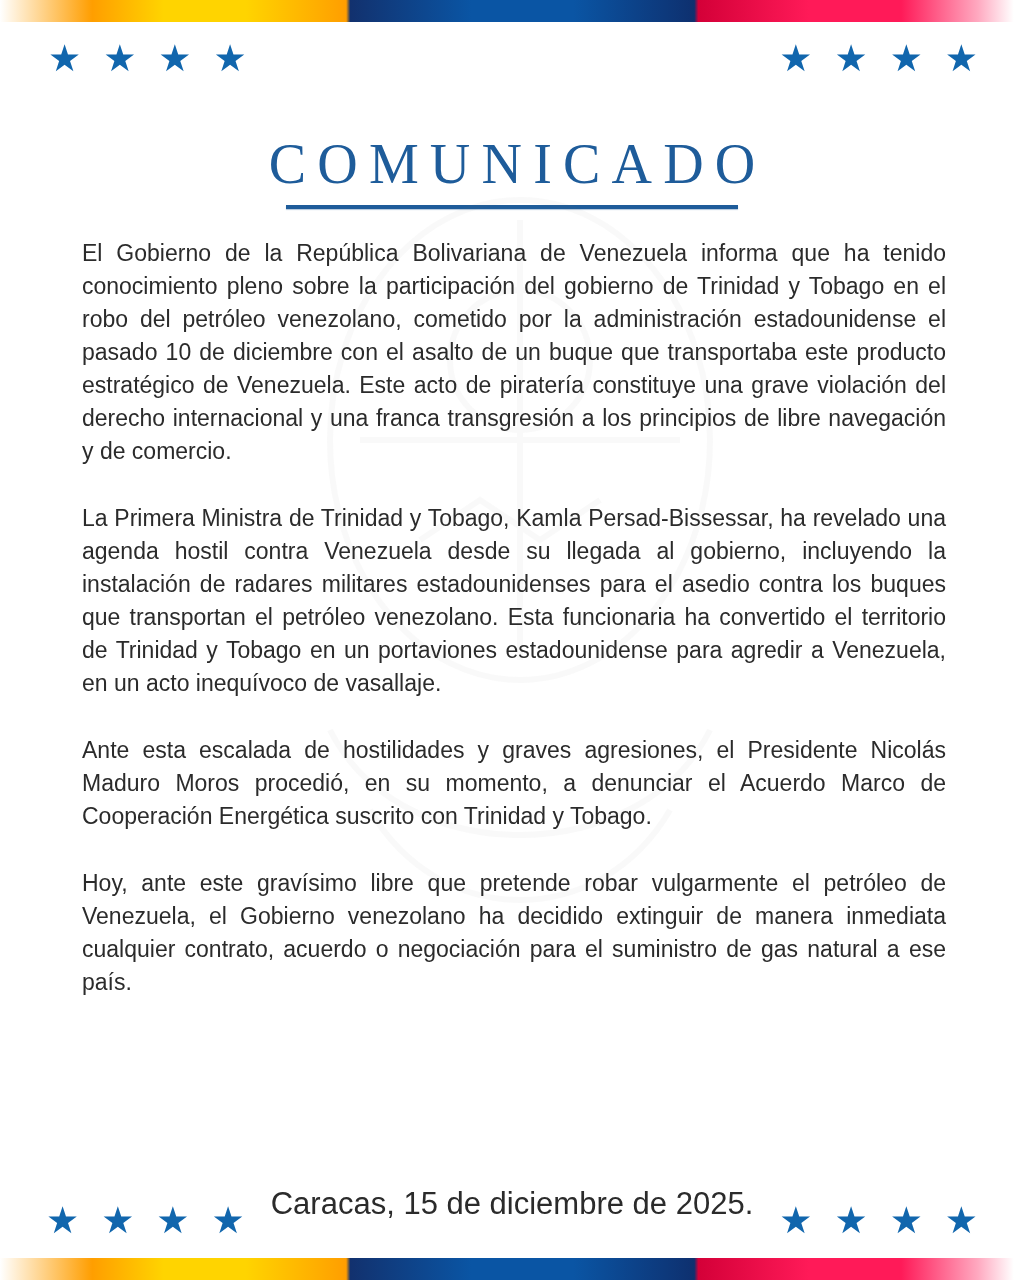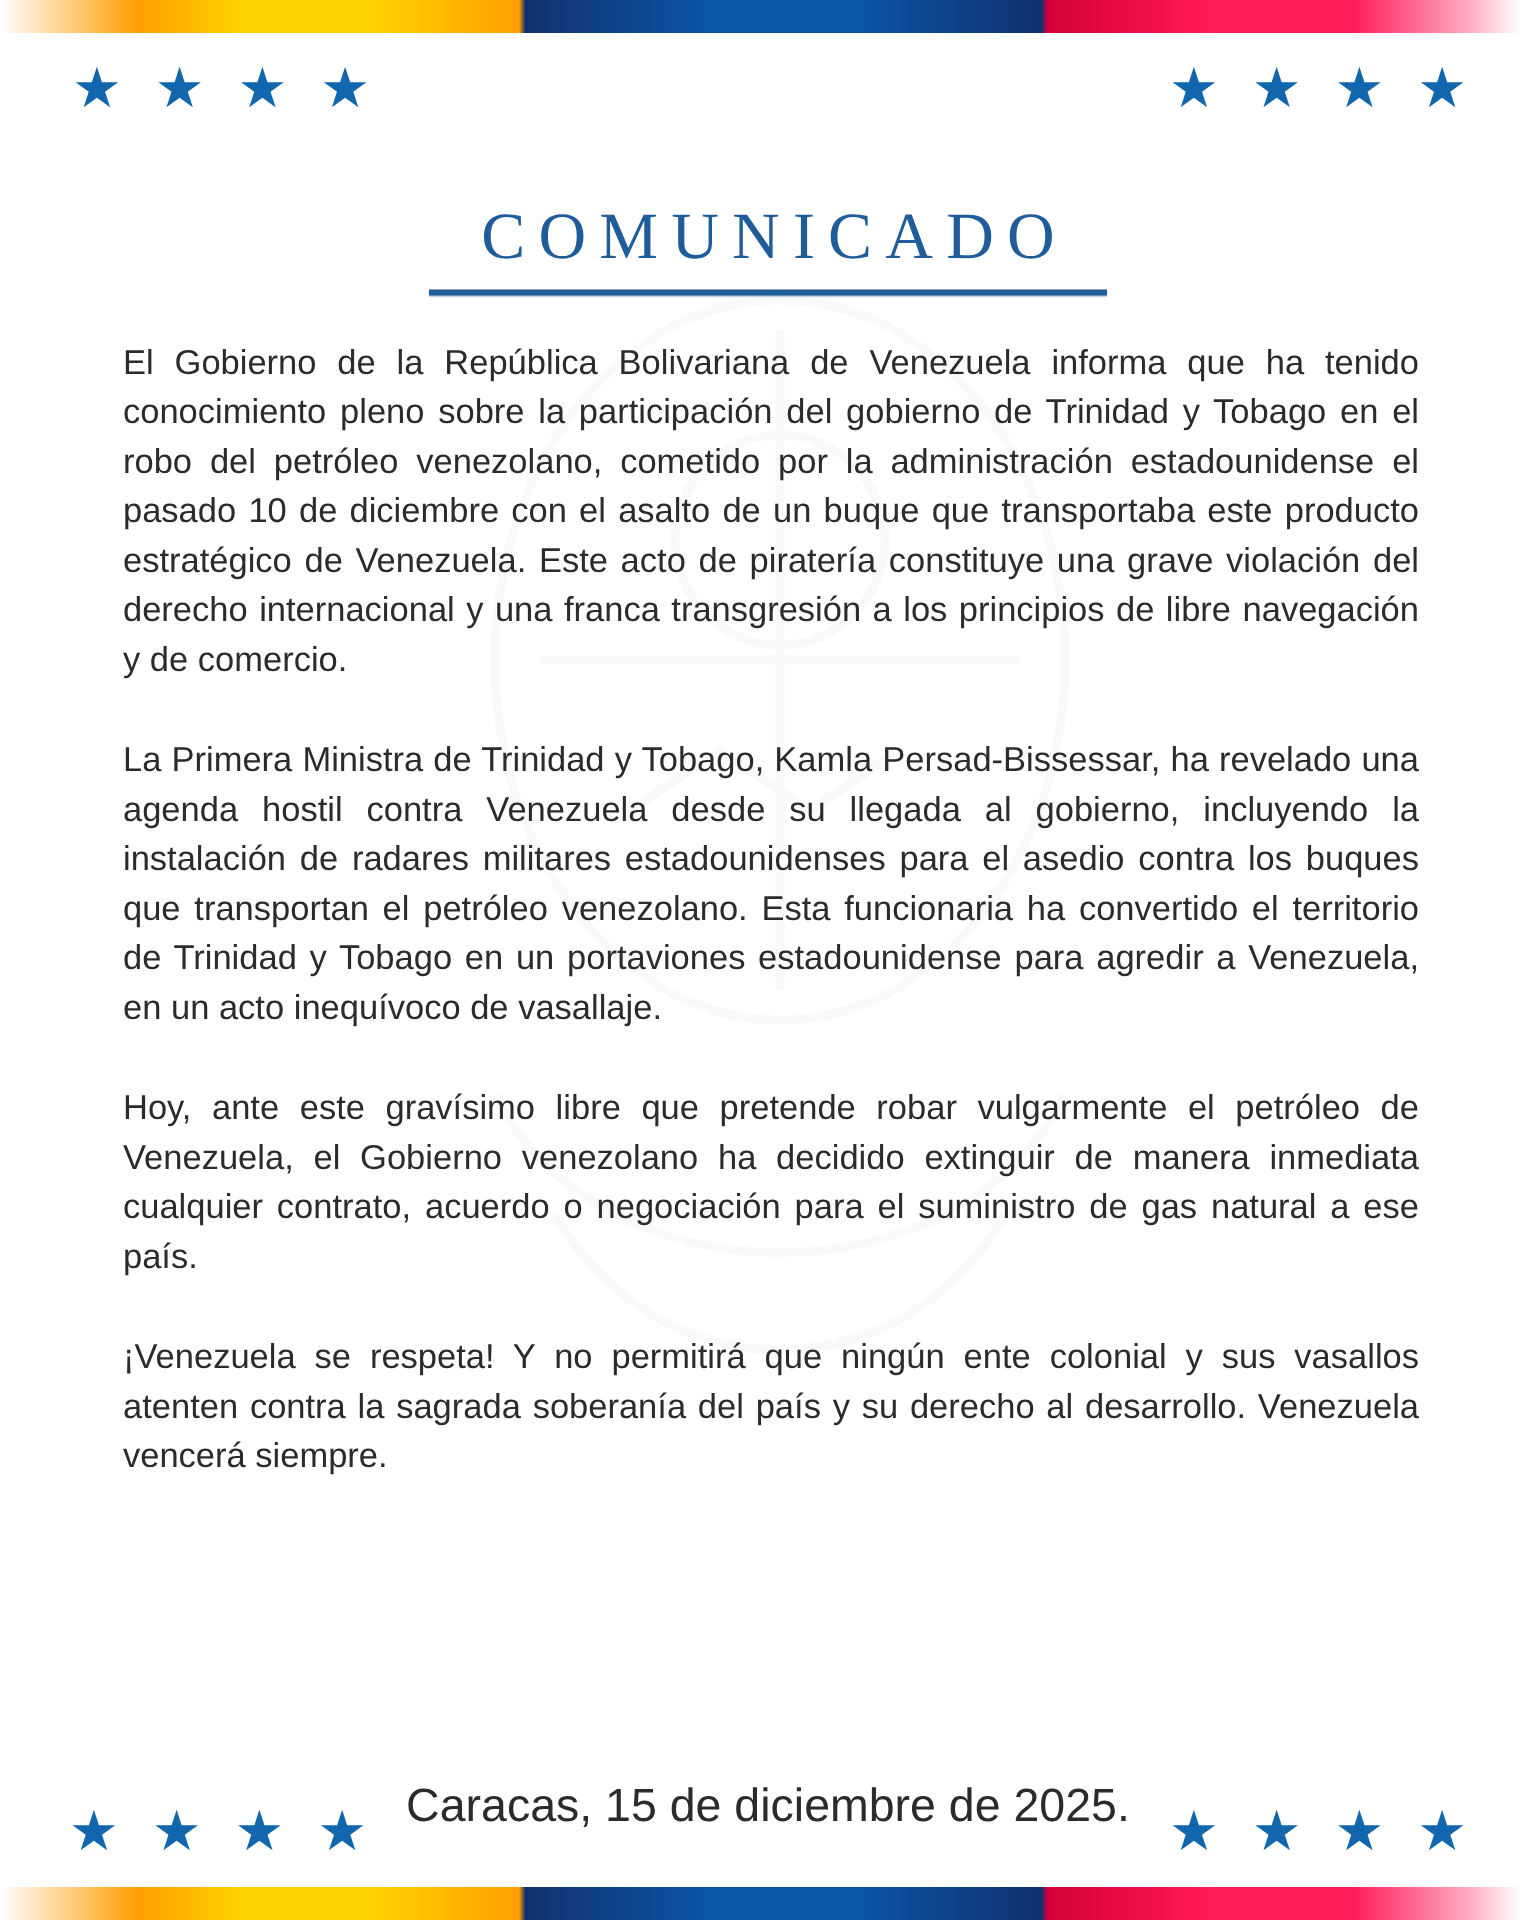--- a/index.html
+++ b/index.html
@@ -56,21 +56,21 @@
   .watermark{
     position:absolute;top:110px;left:240px;
     opacity:0.04;
     pointer-events:none;
   }
   .title{
     margin:136px 0 0 0;
     text-align:center;
     font-family:"Liberation Serif","DejaVu Serif",serif;
     font-weight:500;
-    font-size:44px;
+    font-size:56px;
     line-height:1;
     letter-spacing:0.2em;
     text-indent:0.2em;
     color:var(--title-blue);
   }
   .title-underline{
     width:452px;height:4px;
     margin:13px auto 0 auto;
     background:var(--title-blue);
     box-shadow:0 1px 1px rgba(30,92,154,0.35);
@@ -127,22 +127,22 @@
       <path d="M180 430 l60 -40 l60 40 l60 -40"></path>
     </g>
   </svg>
 
   <h1 class="title">COMUNICADO</h1>
   <div class="title-underline"></div>
 
   <div class="body">
       <p>El Gobierno de la República Bolivariana de Venezuela informa que ha tenido conocimiento pleno sobre la participación del gobierno de Trinidad y Tobago en el robo del petróleo venezolano, cometido por la administración estadounidense el pasado 10 de diciembre con el asalto de un buque que transportaba este producto estratégico de Venezuela. Este acto de piratería constituye una grave violación del derecho internacional y una franca transgresión a los principios de libre navegación y de comercio.</p>
       <p>La Primera Ministra de Trinidad y Tobago, Kamla Persad-Bissessar, ha revelado una agenda hostil contra Venezuela desde su llegada al gobierno, incluyendo la instalación de radares militares estadounidenses para el asedio contra los buques que transportan el petróleo venezolano. Esta funcionaria ha convertido el territorio de Trinidad y Tobago en un portaviones estadounidense para agredir a Venezuela, en un acto inequívoco de vasallaje.</p>
+      <p>Ante esta escalada de hostilidades y graves agresiones, el Presidente Nicolás Maduro Moros procedió, en su momento, a denunciar el Acuerdo Marco de Cooperación Energética suscrito con Trinidad y Tobago.</p>
       <p>Hoy, ante este gravísimo libre que pretende robar vulgarmente el petróleo de Venezuela, el Gobierno venezolano ha decidido extinguir de manera inmediata cualquier contrato, acuerdo o negociación para el suministro de gas natural a ese país.</p>
-      <p>¡Venezuela se respeta! Y no permitirá que ningún ente colonial y sus vasallos atenten contra la sagrada soberanía del país y su derecho al desarrollo. Venezuela vencerá siempre.</p>
     </div>
 
   <div class="bottom-row">
     <div class="stars">
         <span class="star">★</span>
         <span class="star">★</span>
         <span class="star">★</span>
         <span class="star">★</span>
       </div>
     <div class="date">Caracas, 15 de diciembre de 2025.</div>

